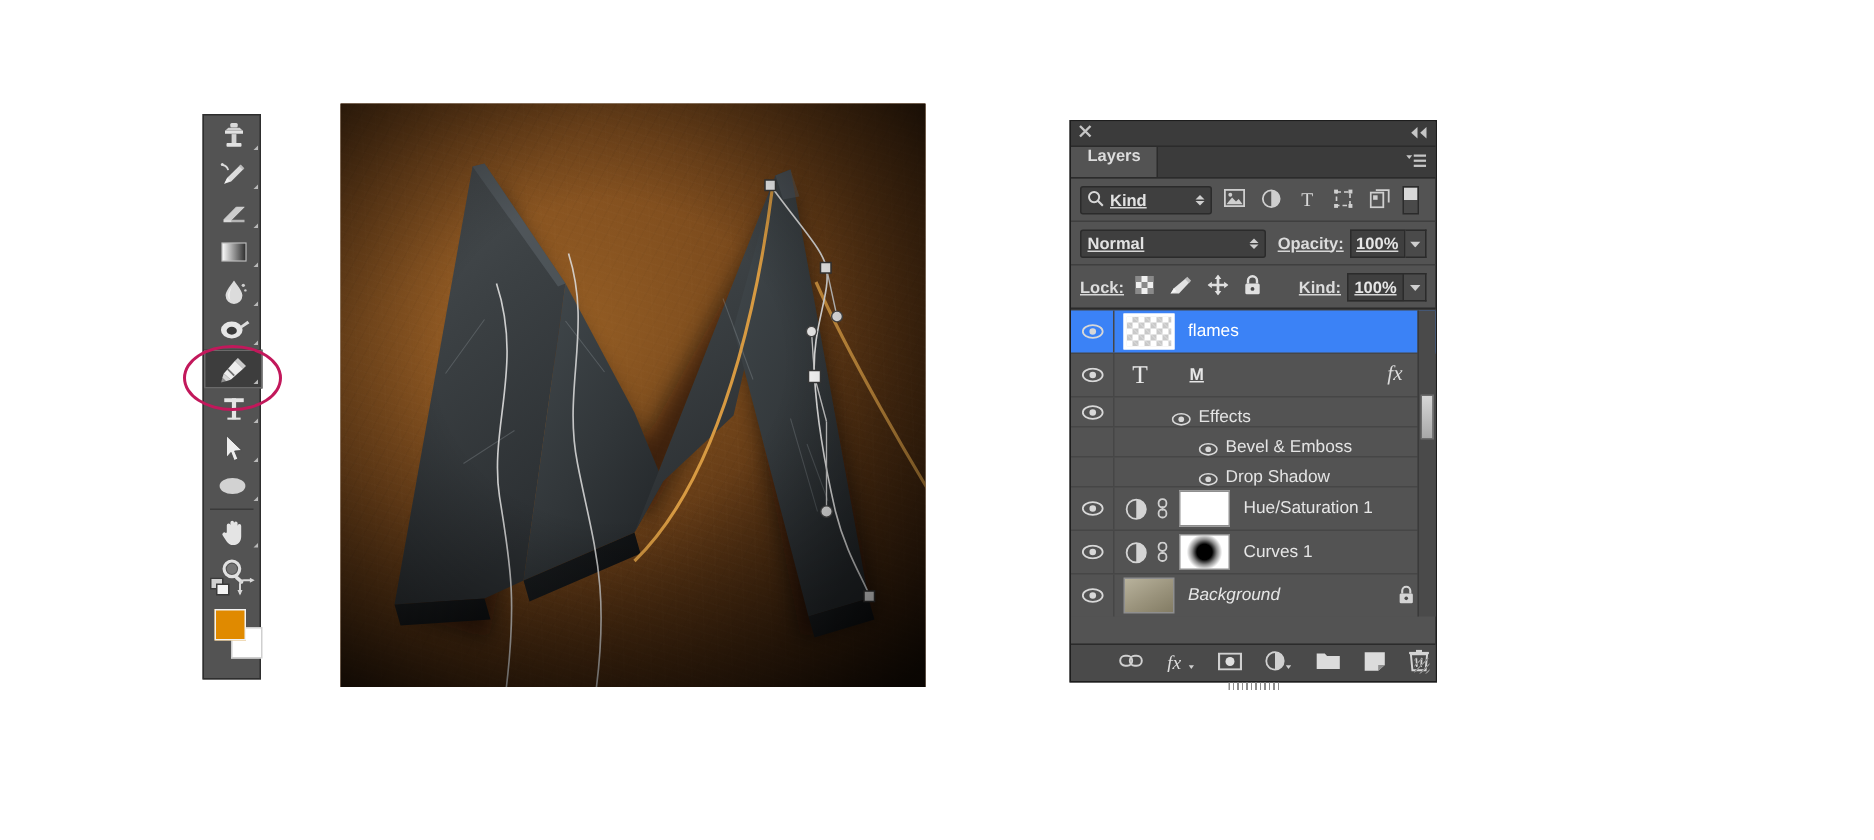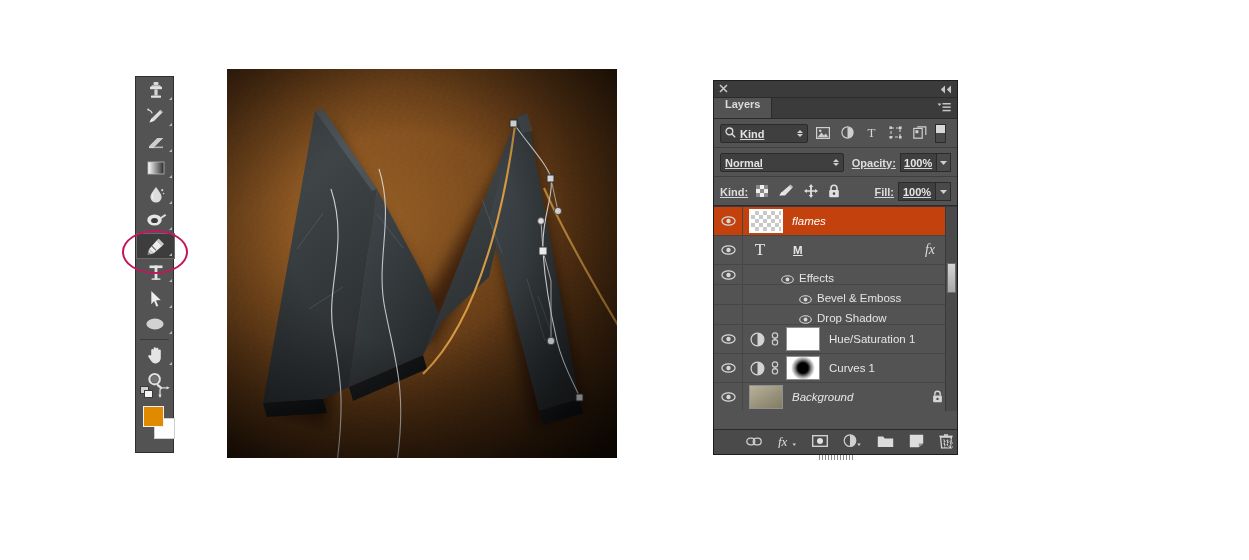--- a/index.html
+++ b/index.html
@@ -126,21 +126,21 @@
   .lock-icons{display:flex;align-items:center;gap:10px;margin-left:8px;}
 
   #layer-list{
     position:relative;background:#535353;
     border-top:1px solid #3a3a3a;
   }
   .layer{
     display:flex;align-items:center;height:28px;
     border-bottom:1px solid #464646;position:relative;
   }
-  .layer.selected{background:#c2410c;font-style:italic;}
+  .layer.selected{background:#3b82f6;}
   .eye-cell{width:28px;height:28px;display:flex;align-items:center;justify-content:center;
     border-right:1px solid #464646;}
   .thumb-wrap{display:flex;align-items:center;padding-left:6px;gap:5px;}
   .thumb{
     width:34px;height:24px;border:1px solid #8f8f8f;box-sizing:border-box;background:#2b2b2b;
   }
   .thumb.sel-outline{border:2px solid #ffffff;}
   .thumb.checker{
     background-image:
       linear-gradient(45deg,#c9c9c9 25%,transparent 25%,transparent 75%,#c9c9c9 75%),
@@ -519,21 +519,21 @@
       <span class="lbl-bold">Opacity:</span>
       <div class="numbox">100%</div>
       <div class="numdrop">
         <svg width="7" height="4" viewBox="0 0 7 4">
             <path d="M0 0 L7 0 L3.5 4z" fill="#cfcfcf"></path>
           </svg>
       </div>
     </div>
 
     <div class="row lock-row">
-      <span class="lbl-bold" style="margin-left:0">Kind:</span>
+      <span class="lbl-bold" style="margin-left:0">Lock:</span>
       <div class="lock-icons">
         <span>
           <svg width="12" height="12" viewBox="0 0 12 12">
             <rect width="12" height="12" fill="#f0f0f0"></rect>
             <rect x="0" y="0" width="4" height="4" fill="#8a8a8a"></rect>
             <rect x="8" y="0" width="4" height="4" fill="#8a8a8a"></rect>
             <rect x="4" y="4" width="4" height="4" fill="#8a8a8a"></rect>
             <rect x="0" y="8" width="4" height="4" fill="#8a8a8a"></rect>
             <rect x="8" y="8" width="4" height="4" fill="#8a8a8a"></rect>
           </svg>
@@ -551,21 +551,21 @@
           </svg>
         </span>
         <span>
           <svg width="12" height="14" viewBox="0 0 12 14">
             <path d="M3 6 V4.2 a3 3 0 0 1 6 0 V6" fill="none" stroke="#e0e0e0" stroke-width="1.6"></path>
             <rect x="1.2" y="6" width="9.6" height="7.2" rx="1" fill="#e0e0e0"></rect>
             <circle cx="6" cy="9.6" r="1.3" fill="#4a4a4a"></circle>
           </svg>
         </span>
       </div>
-      <span class="lbl-bold" style="margin-left:auto">Fill:</span>
+      <span class="lbl-bold" style="margin-left:auto">Kind:</span>
       <div class="numbox">100%</div>
       <div class="numdrop">
         <svg width="7" height="4" viewBox="0 0 7 4">
             <path d="M0 0 L7 0 L3.5 4z" fill="#cfcfcf"></path>
           </svg>
       </div>
     </div>
 
     <div id="layer-list">
 

